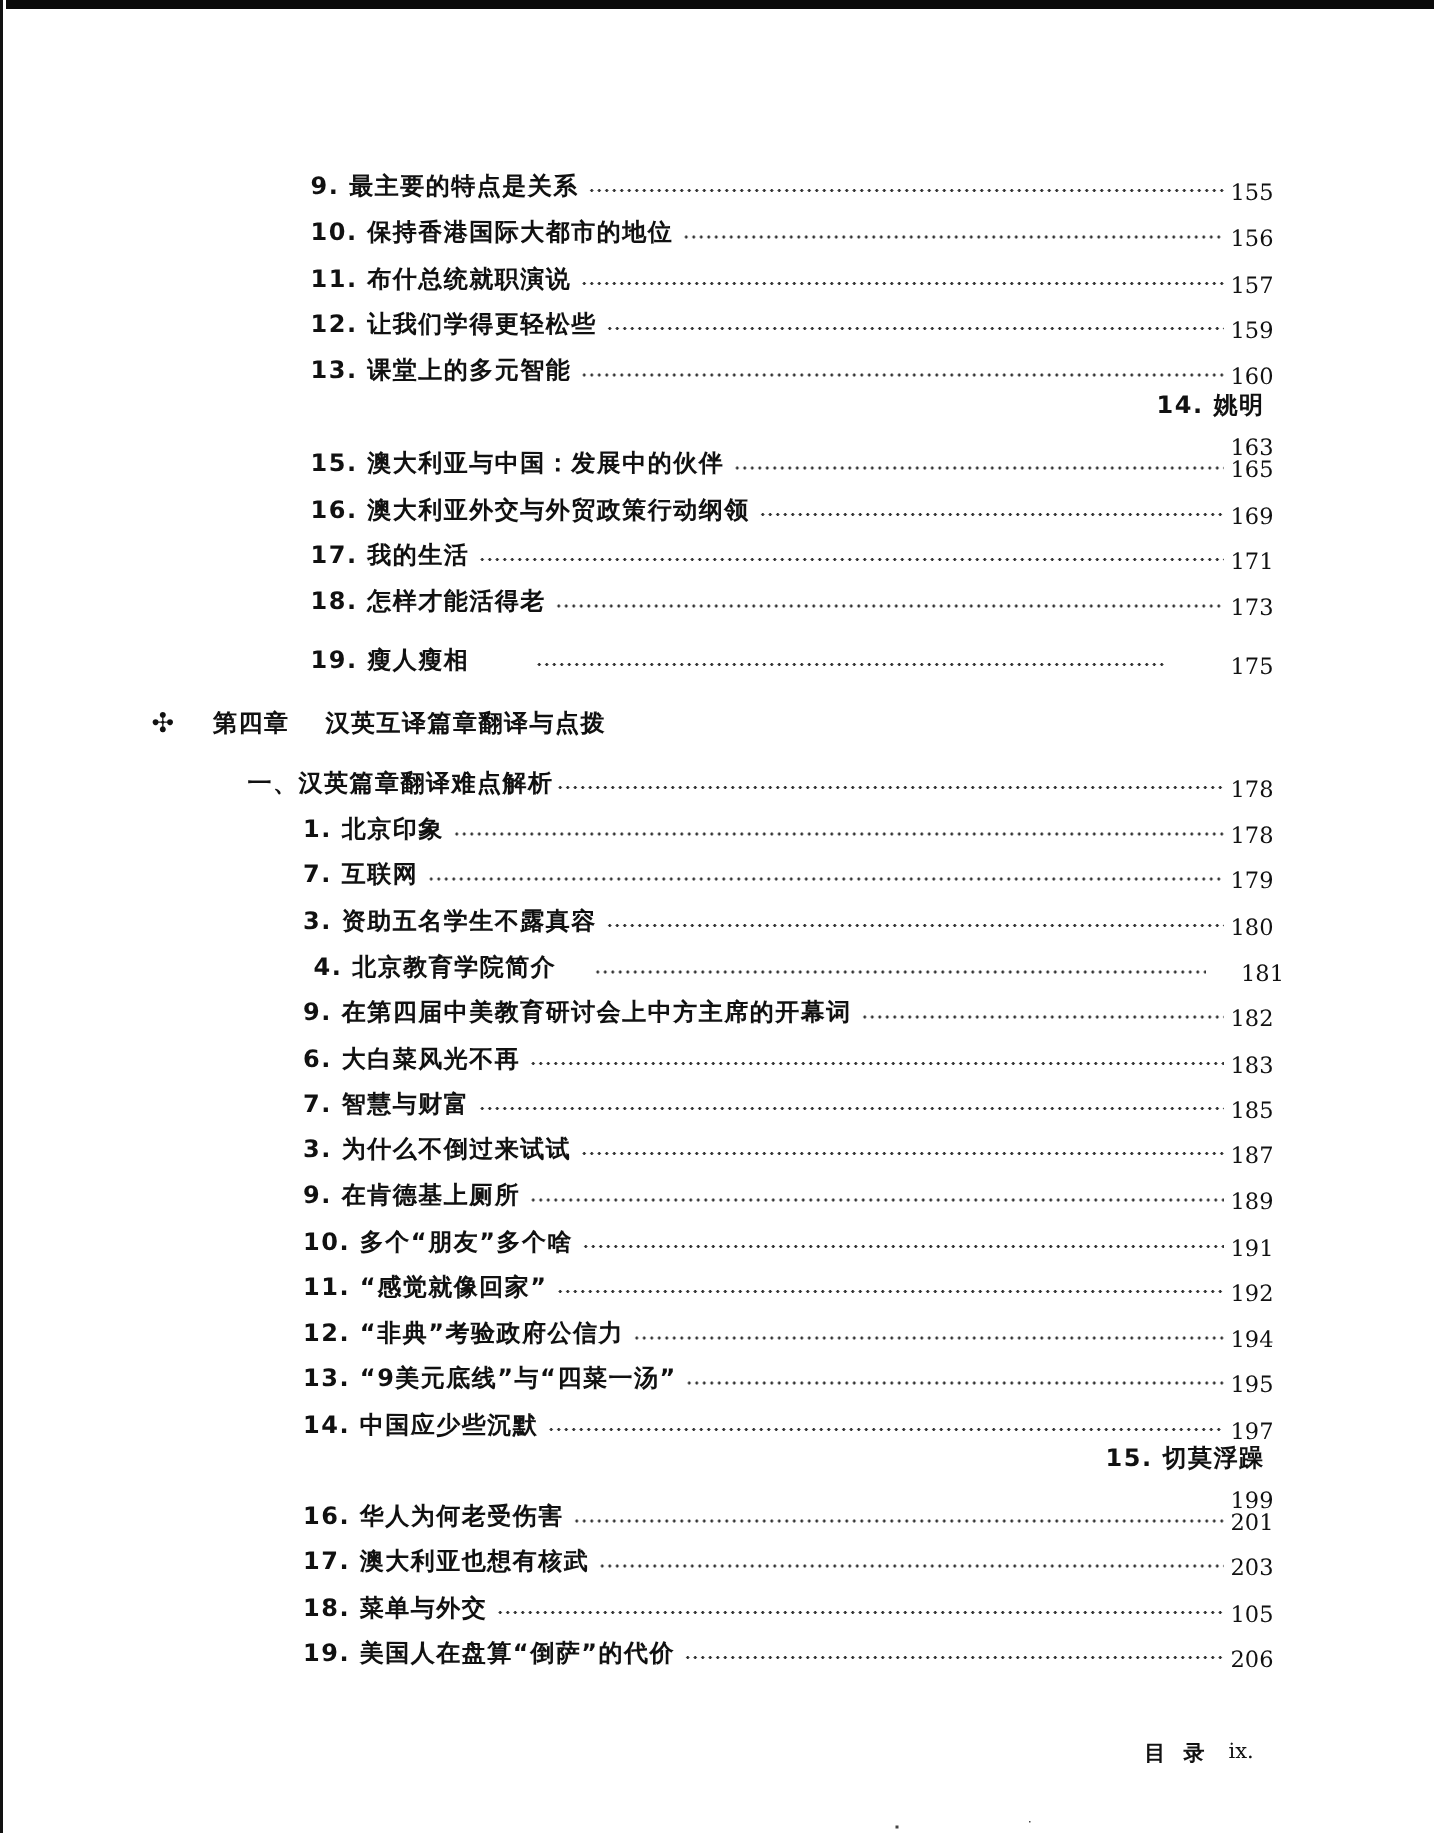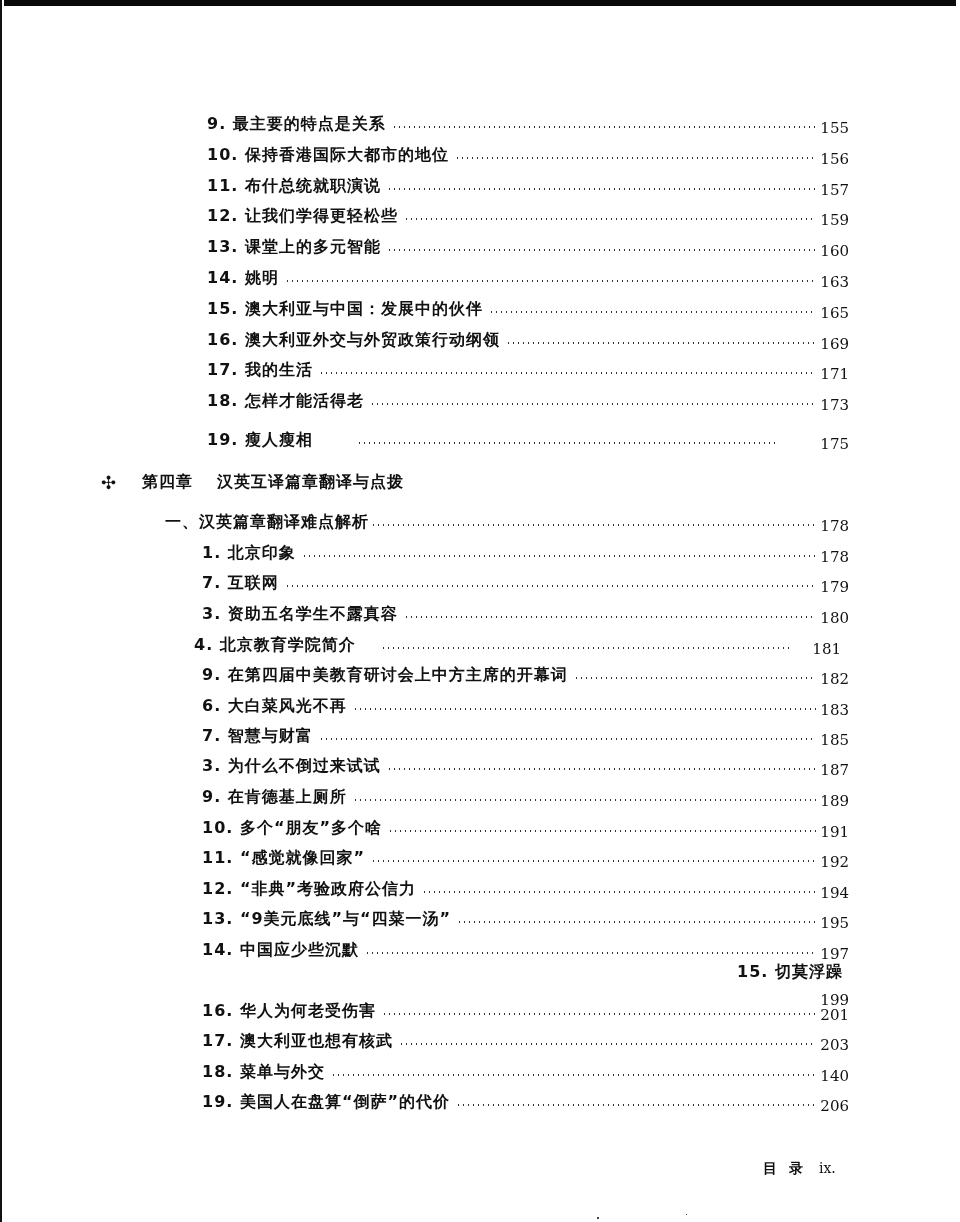--- a/index.html
+++ b/index.html
@@ -128,21 +128,21 @@
   <div class="toc-row" style="left:207px; top:198px; width:642px;">
     <span class="toc-title">12. 让我们学得更轻松些</span>
     <span class="toc-leader"></span>
     <span class="toc-page">159</span>
   </div>
   <div class="toc-row" style="left:207px; top:229px; width:642px;">
     <span class="toc-title">13. 课堂上的多元智能</span>
     <span class="toc-leader"></span>
     <span class="toc-page">160</span>
   </div>
-  <div class="toc-row" style="left:207px; top:260px; width:642px;">
+  <div class="toc-row" style="left:207px; top:260px; width:642px;flex-direction:column;">
     <span class="toc-title">14. 姚明</span>
     <span class="toc-leader"></span>
     <span class="toc-page">163</span>
   </div>
   <div class="toc-row" style="left:207px; top:291px; width:642px;">
     <span class="toc-title">15. 澳大利亚与中国：发展中的伙伴</span>
     <span class="toc-leader"></span>
     <span class="toc-page">165</span>
   </div>
   <div class="toc-row" style="left:207px; top:322px; width:642px;">
@@ -188,21 +188,21 @@
   <div class="toc-row" style="left:202px; top:565px; width:647px;">
     <span class="toc-title">7. 互联网</span>
     <span class="toc-leader"></span>
     <span class="toc-page">179</span>
   </div>
   <div class="toc-row" style="left:202px; top:596px; width:647px;">
     <span class="toc-title">3. 资助五名学生不露真容</span>
     <span class="toc-leader"></span>
     <span class="toc-page">180</span>
   </div>
-  <div class="toc-row" style="left:194px; top:627px; width:647px;gap:19px;">
+  <div class="toc-row" style="left:209px; top:627px; width:647px;gap:19px;">
     <span class="toc-title">4. 北京教育学院简介</span>
     <span class="toc-leader"></span>
     <span class="toc-page">181</span>
   </div>
   <div class="toc-row" style="left:202px; top:657px; width:647px;">
     <span class="toc-title">9. 在第四届中美教育研讨会上中方主席的开幕词</span>
     <span class="toc-leader"></span>
     <span class="toc-page">182</span>
   </div>
   <div class="toc-row" style="left:202px; top:688px; width:647px;">
@@ -261,21 +261,21 @@
     <span class="toc-page">201</span>
   </div>
   <div class="toc-row" style="left:202px; top:1023px; width:647px;">
     <span class="toc-title">17. 澳大利亚也想有核武</span>
     <span class="toc-leader"></span>
     <span class="toc-page">203</span>
   </div>
   <div class="toc-row" style="left:202px; top:1054px; width:647px;">
     <span class="toc-title">18. 菜单与外交</span>
     <span class="toc-leader"></span>
-    <span class="toc-page">140</span>
+    <span class="toc-page">105</span>
   </div>
   <div class="toc-row" style="left:202px; top:1084px; width:647px;">
     <span class="toc-title">19. 美国人在盘算“倒萨”的代价</span>
     <span class="toc-leader"></span>
     <span class="toc-page">206</span>
   </div>
 </div>
 
 <div class="footer">
   <span class="f1">目</span>

